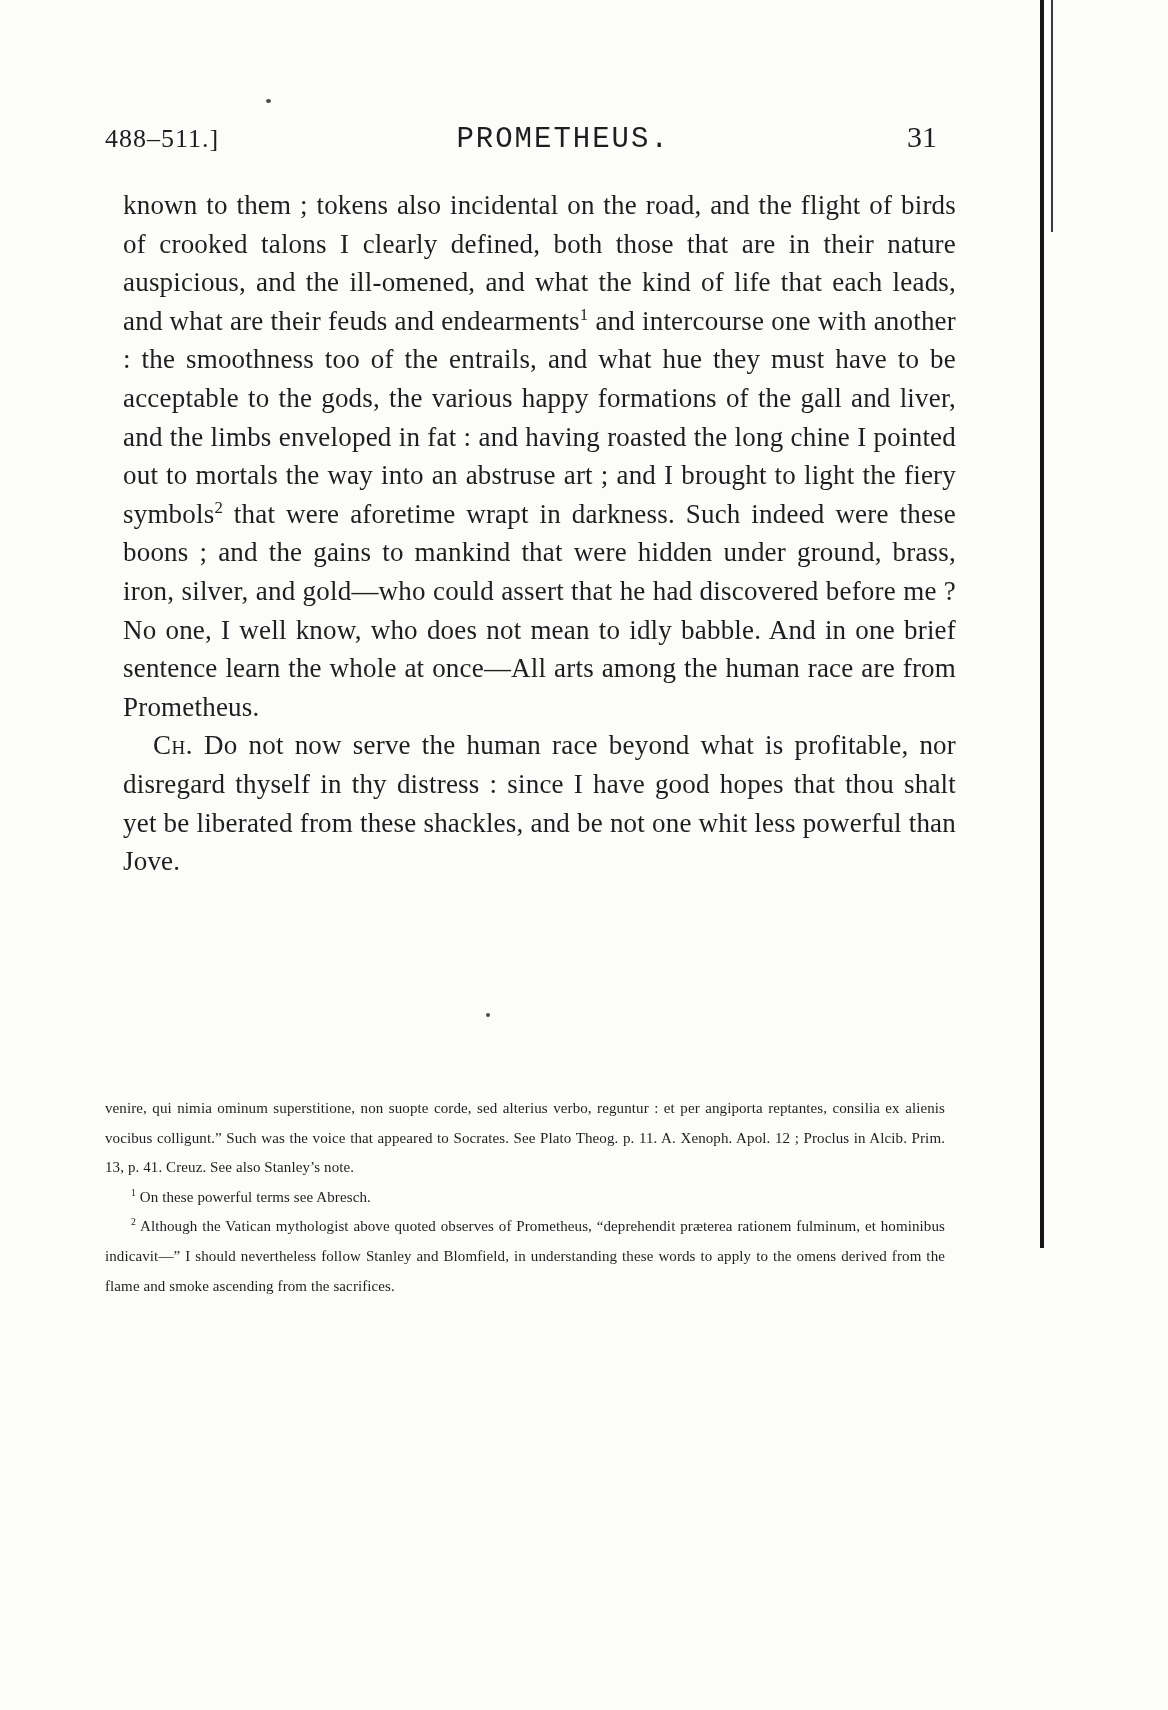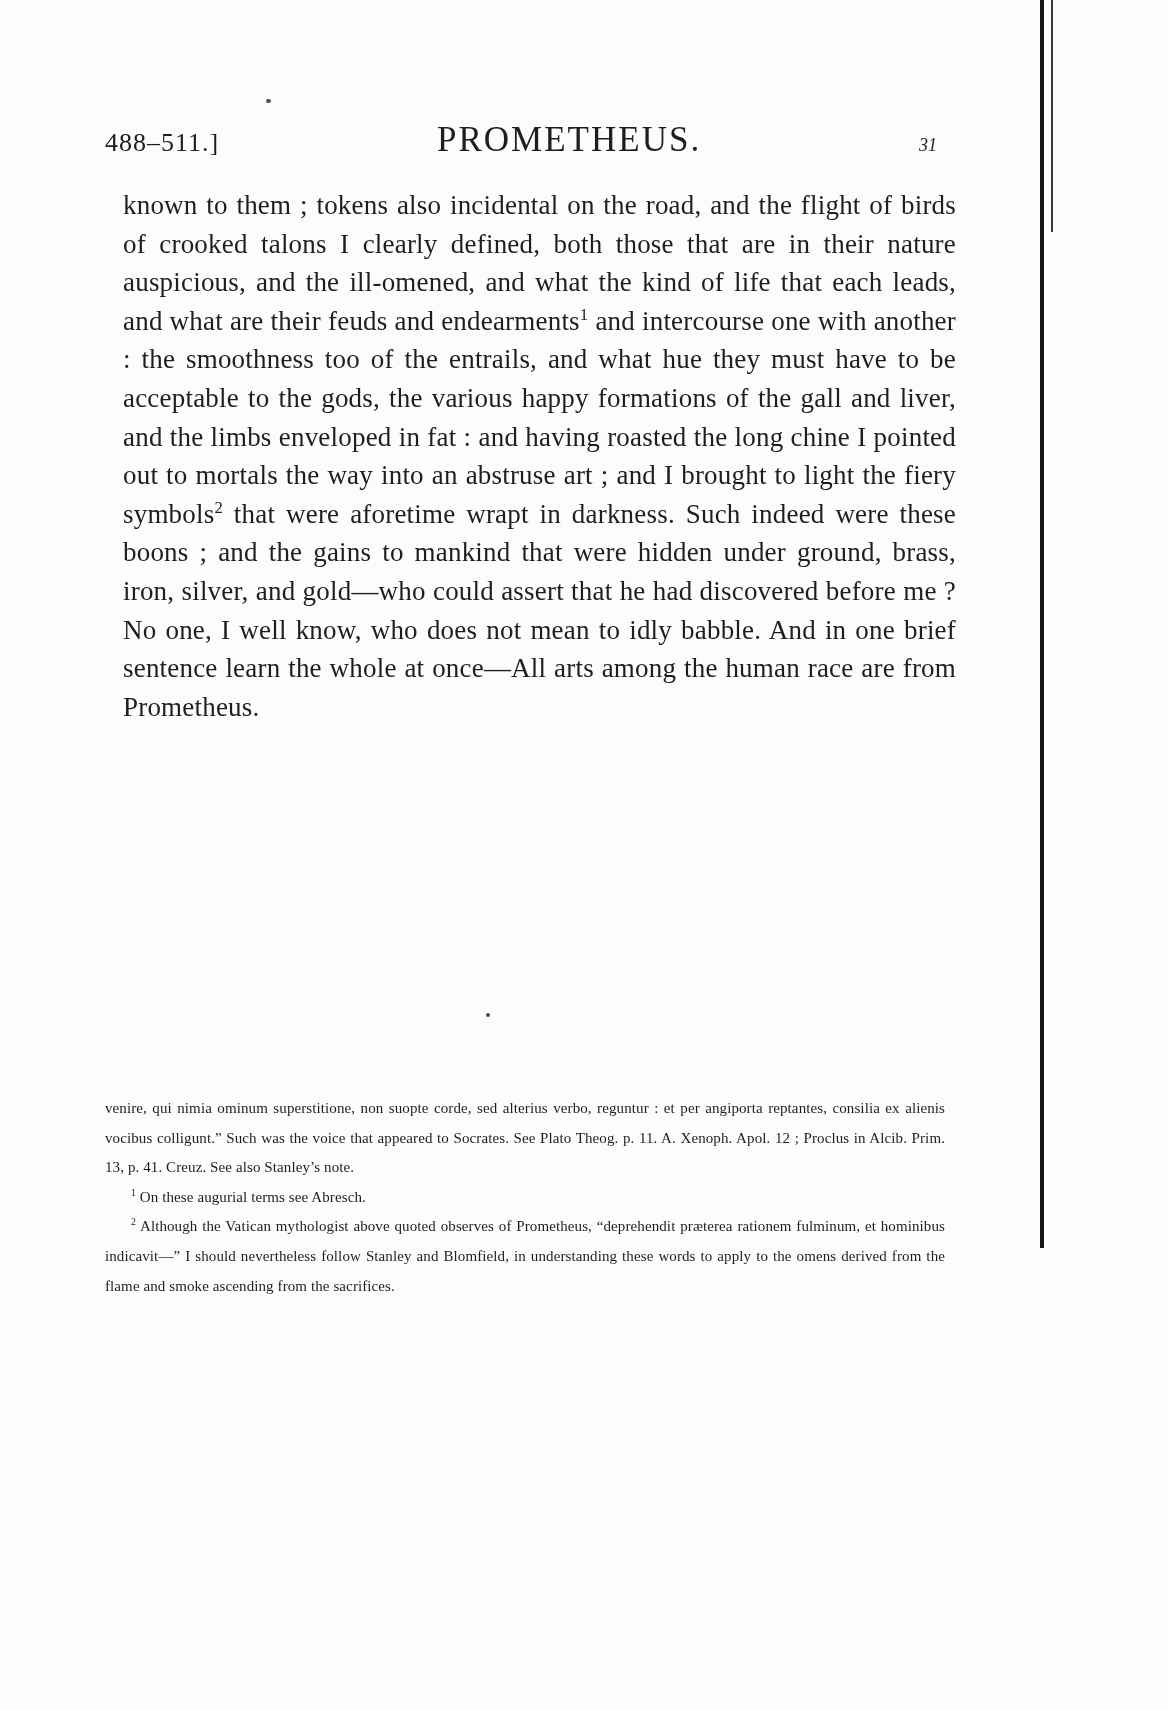--- a/index.html
+++ b/index.html
@@ -35,22 +35,22 @@
   
   .header {
     position: absolute;
     left: 105px; top: 120px;
     width: 832px;
     display: flex;
     align-items: baseline;
     justify-content: space-between;
   }
   .h-left  { font-size: 26px; letter-spacing: 1px; }
-  .h-center { flex: 1; text-align: center; font-size: 35px; letter-spacing: 2px; }
-  .h-right { font-size: 18px; font-style: italic; }
+  .h-center { flex: 1; text-align: center; font-size: 29px; letter-spacing: 2px; font-family: Liberation Mono, monospace; }
+  .h-right { font-size: 30px; }
 
   
   .main {
     position: absolute;
     left: 123px; top: 186px;
     width: 833px;
     font-size: 27px;
     line-height: 38.6px;
     text-align: justify;
     letter-spacing: 0.2px;
@@ -90,27 +90,28 @@
   <div class="header">
     <span class="h-left">488–511.]</span>
     <span class="h-center">PROMETHEUS.</span>
     <span class="h-right">31</span>
   </div>
 
   <div class="main">
 
     <p class="para"><span>known to them ; tokens also incidental on the road, and the flight of birds of crooked talons I clearly defined, both those that are in their nature auspicious, and the ill-omened, and what the kind of life that each leads, and what are their feuds and endearments</span><sup class="ref">1</sup><span> and intercourse one with another : the smoothness too of the entrails, and what hue they must have to be acceptable to the gods, the various happy formations of the gall and liver, and the limbs enveloped in fat : and having roasted the long chine I pointed out to mortals the way into an abstruse art ; and I brought to light the fiery symbols</span><sup class="ref">2</sup><span> that were aforetime wrapt in darkness. Such indeed were these boons ; and the gains to mankind that were hidden under ground, brass, iron, silver, and gold—who could assert that he had discovered before me ? No one, I well know, who does not mean to idly babble. And in one brief sentence learn the whole at once—All arts among the human race are from Prometheus.</span></p>
 
+    <p class="para indent"><span class="speaker">Ch.</span><span> Do not now serve the human race beyond what is profitable, nor disregard thyself in thy distress : since I have good hopes that thou shalt yet be liberated from these shackles, and be not one whit less powerful than Jove.</span></p>
 
 
   </div>
 
   <div class="footnotes">
 
     <p class="fn"><span>venire, qui nimia ominum superstitione, non suopte corde, sed alterius verbo, reguntur : et per angiporta reptantes, consilia ex alienis vocibus colligunt.”  Such was the voice that appeared to Socrates.  See Plato Theog. p. 11. A. Xenoph. Apol. 12 ; Proclus in Alcib. Prim. 13, p. 41. Creuz.  See also Stanley’s note.</span></p>
 
-    <p class="fn indent"><sup class="fnmark">1</sup><span> On these augurial terms see Abresch.</span></p>
+    <p class="fn indent"><sup class="fnmark">1</sup><span> On these powerful terms see Abresch.</span></p>
 
     <p class="fn indent"><sup class="fnmark">2</sup><span> Although the Vatican mythologist above quoted observes of Prometheus, “deprehendit præterea rationem fulminum, et hominibus indicavit—”  I should nevertheless follow Stanley and Blomfield, in understanding these words to apply to the omens derived from the flame and smoke ascending from the sacrifices.</span></p>
 
   </div>
 
 </div>
 
 </body></html>

